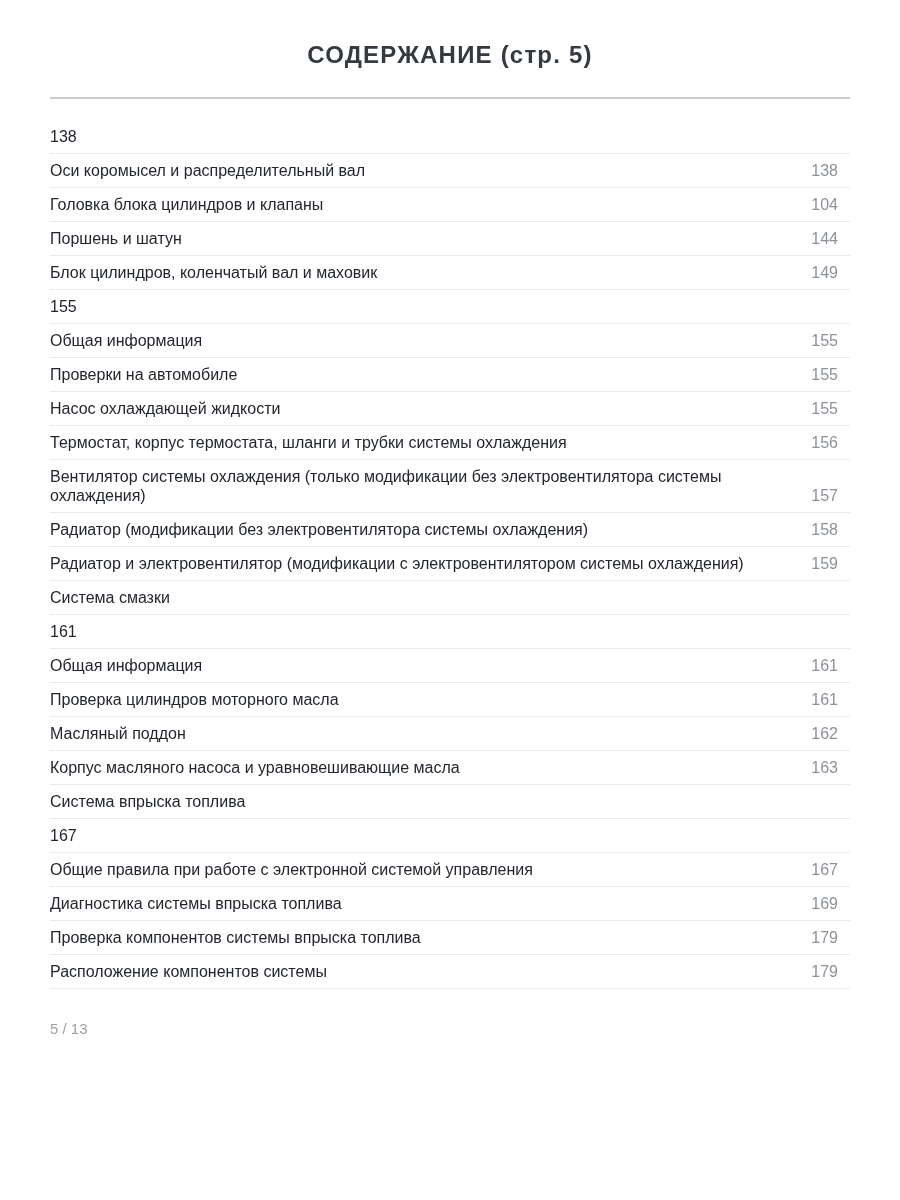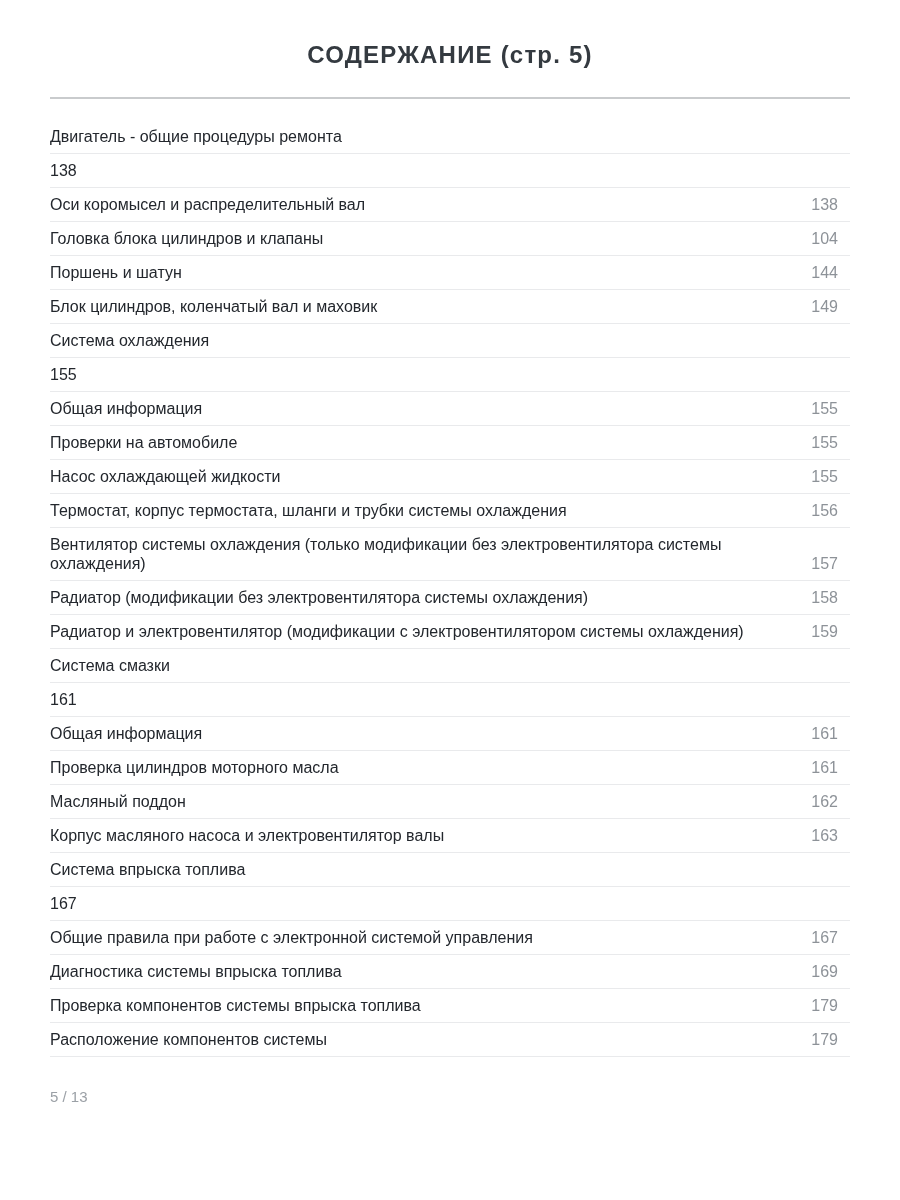--- a/index.html
+++ b/index.html
@@ -70,24 +70,20 @@
 </head>
 <body>
 
 <div class="page">
 
   <h1 class="doc-title">СОДЕРЖАНИЕ (стр. 5)</h1>
 
   <div class="title-divider"></div>
 
   <ul class="toc-list">
-  <li class="toc-row">
-    <span class="toc-label">Двигатель - общие процедуры ремонта</span>
-    <span class="toc-page"></span>
-  </li>
 
   <li class="toc-row">
     <span class="toc-label">138</span>
     <span class="toc-page"></span>
   </li>
 
   <li class="toc-row">
     <span class="toc-label">Оси коромысел и распределительный вал</span>
     <span class="toc-page">138</span>
   </li>
@@ -100,24 +96,20 @@
   <li class="toc-row">
     <span class="toc-label">Поршень и шатун</span>
     <span class="toc-page">144</span>
   </li>
 
   <li class="toc-row">
     <span class="toc-label">Блок цилиндров, коленчатый вал и маховик</span>
     <span class="toc-page">149</span>
   </li>
 
-  <li class="toc-row">
-    <span class="toc-label">Система охлаждения</span>
-    <span class="toc-page"></span>
-  </li>
 
   <li class="toc-row">
     <span class="toc-label">155</span>
     <span class="toc-page"></span>
   </li>
 
   <li class="toc-row">
     <span class="toc-label">Общая информация</span>
     <span class="toc-page">155</span>
   </li>
@@ -171,21 +163,21 @@
     <span class="toc-label">Проверка цилиндров моторного масла</span>
     <span class="toc-page">161</span>
   </li>
 
   <li class="toc-row">
     <span class="toc-label">Масляный поддон</span>
     <span class="toc-page">162</span>
   </li>
 
   <li class="toc-row">
-    <span class="toc-label">Корпус масляного насоса и электровентилятор валы</span>
+    <span class="toc-label">Корпус масляного насоса и уравновешивающие масла</span>
     <span class="toc-page">163</span>
   </li>
 
   <li class="toc-row">
     <span class="toc-label">Система впрыска топлива</span>
     <span class="toc-page"></span>
   </li>
 
   <li class="toc-row">
     <span class="toc-label">167</span>

